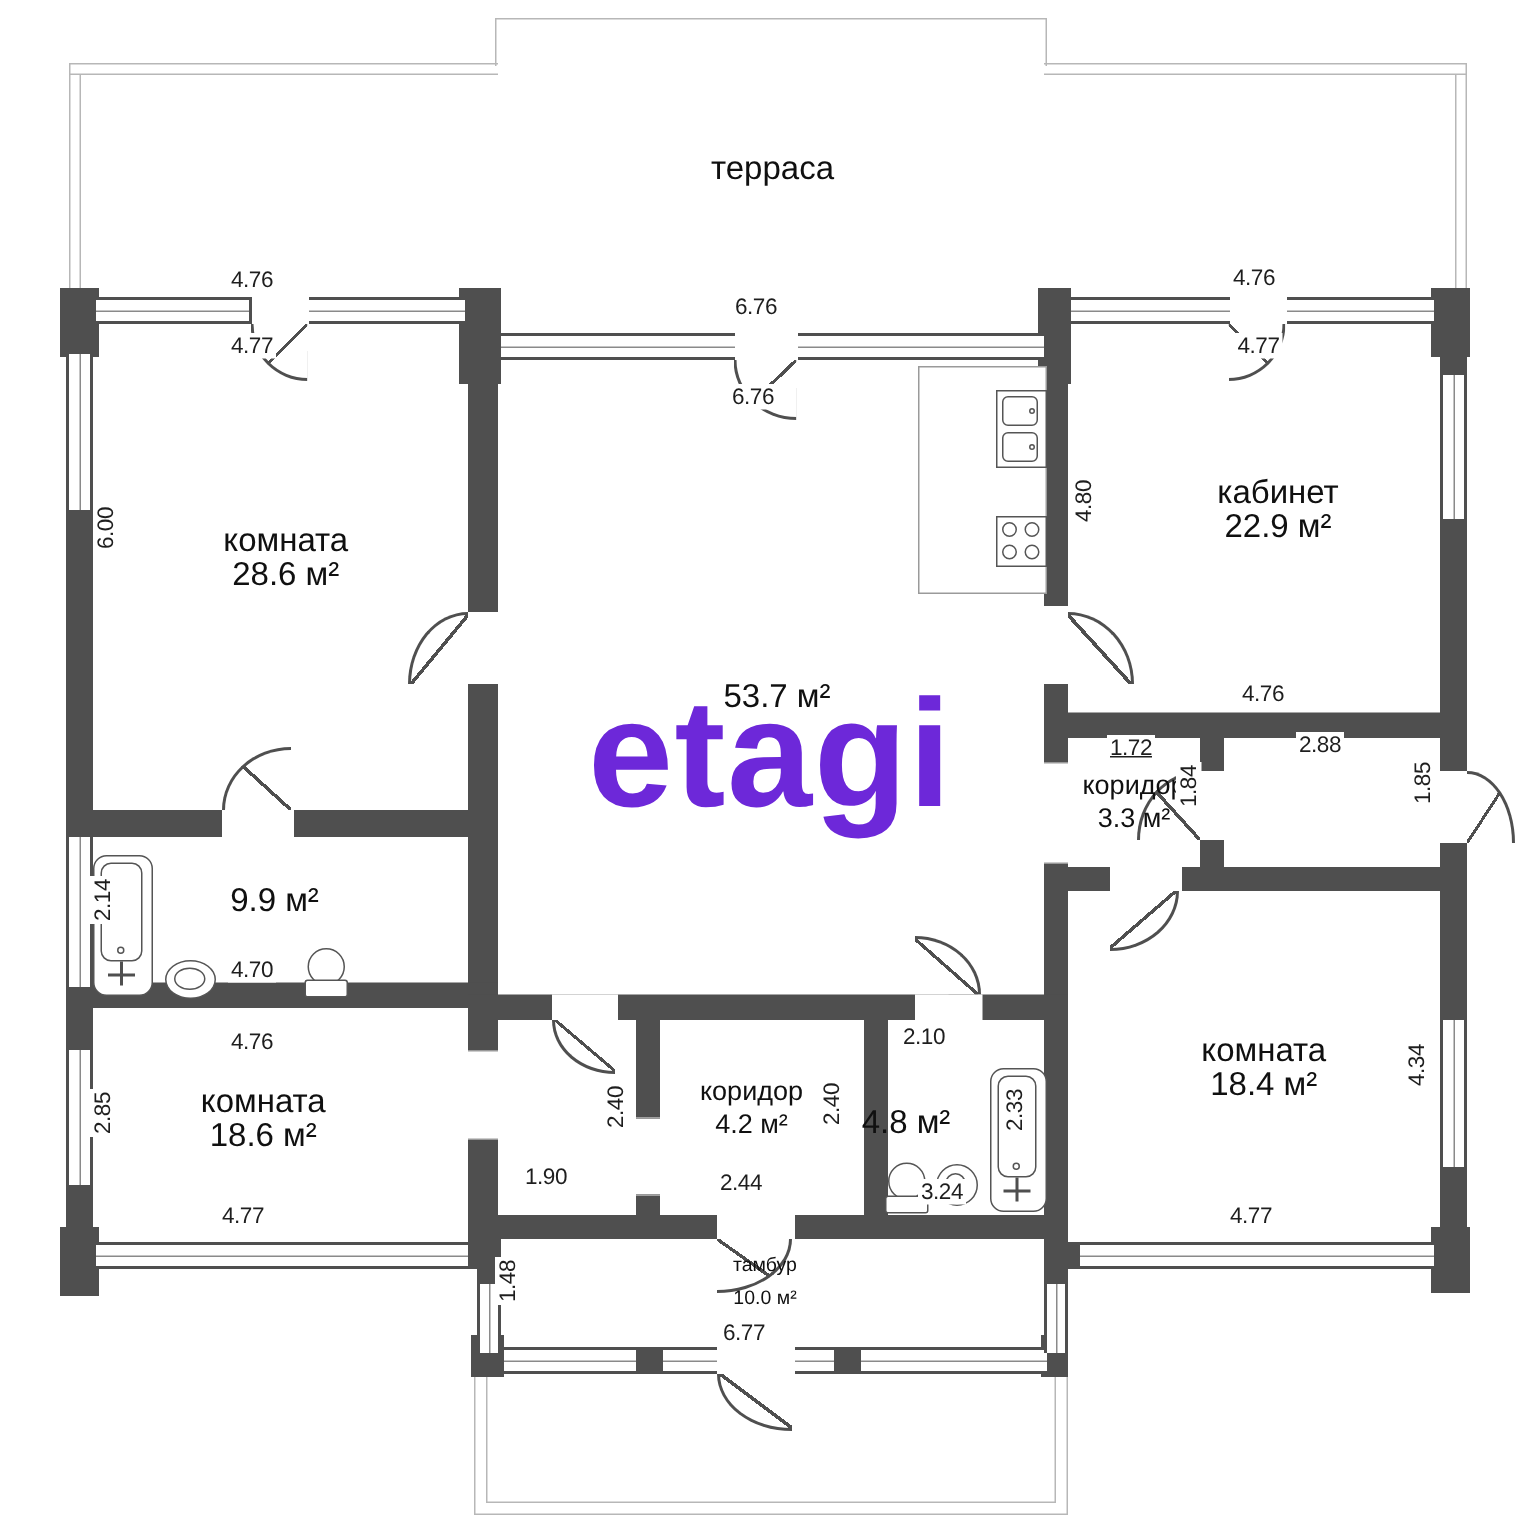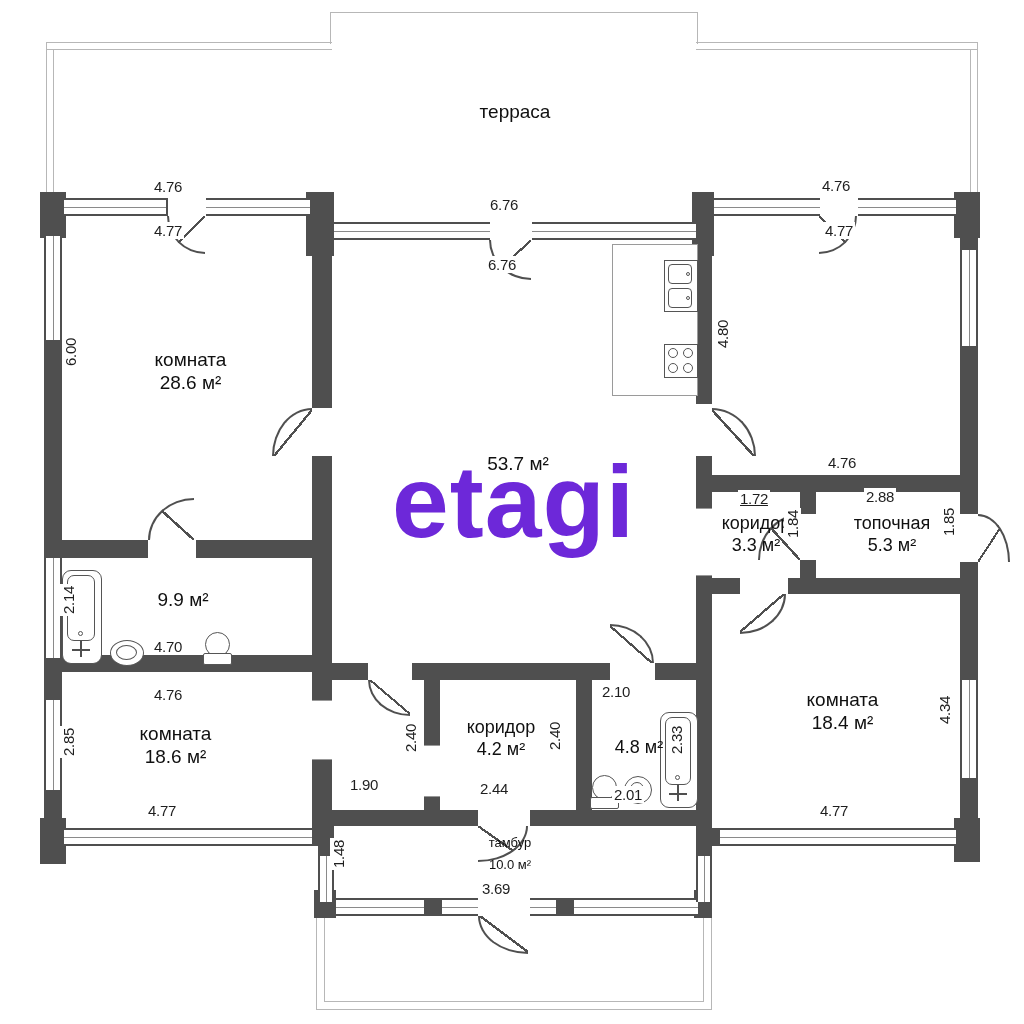--- a/index.html
+++ b/index.html
@@ -16,21 +16,21 @@
   .r-tr{border-top:2px solid #4f4f4f;border-right:2px solid #4f4f4f;border-top-right-radius:100% 100%;}
   .r-bl{border-bottom:2px solid #4f4f4f;border-left:2px solid #4f4f4f;border-bottom-left-radius:100% 100%;}
   .r-br{border-bottom:2px solid #4f4f4f;border-right:2px solid #4f4f4f;border-bottom-right-radius:100% 100%;}
   .leaf-br{background-image:linear-gradient(to bottom right,transparent 48%,#4f4f4f 48%,#4f4f4f 52%,transparent 52%);}
   .leaf-bl{background-image:linear-gradient(to bottom left,transparent 48%,#4f4f4f 48%,#4f4f4f 52%,transparent 52%);}
   .leaf-tr{background-image:linear-gradient(to top right,transparent 48%,#4f4f4f 48%,#4f4f4f 52%,transparent 52%);}
   .tline{position:absolute;box-sizing:border-box;border:0 solid #b7b7b7;}
   .dim{position:absolute;font-size:15px;color:#1e1e1e;letter-spacing:-0.3px;white-space:nowrap;background:#fff;padding:0 2px;line-height:17px;}
   .dimv{position:absolute;font-size:15px;color:#1e1e1e;letter-spacing:-0.3px;white-space:nowrap;background:#fff;
         writing-mode:vertical-rl;transform:rotate(180deg);padding:2px 0;line-height:17px;}
-  .room{position:absolute;text-align:center;color:#101010;line-height:23px;font-size:19px;}
+  .room{position:absolute;text-align:center;color:#101010;line-height:23px;font-size:22px;}
   .fx{position:absolute;box-sizing:border-box;border:1.6px solid #555;background:#fff;}
   .fxl{position:absolute;box-sizing:border-box;border:1px solid #9a9a9a;background:#fff;}
   .watermark{position:absolute;font-weight:bold;color:#6d28d9;font-size:102px;letter-spacing:1px;line-height:100px;}
 </style>
 </head>
 <body>
 
 <div class="plan">
 
   <div class="tline" style="left:46px;top:42px;width:286px;height:8px;border-width:1.5px 0 1.5px 1.5px;"></div>
@@ -177,44 +177,44 @@
   <div class="room" style="left:405px;top:100px;width:220px;">
     <div>терраса</div>
   </div>
   <div class="room" style="left:118px;top:348px;width:145px;">
     <div>комната</div>
     <div>28.6 м²</div>
   </div>
   <div class="room" style="left:452px;top:452px;width:132px;">
     <div>53.7 м²</div>
   </div>
+  <div class="room" style="left:782px;top:316px;width:140px;">
+    <div>кабинет</div>
+    <div>22.9 м²</div>
+  </div>
   <div class="room" style="left:128px;top:588px;width:110px;">
     <div>9.9 м²</div>
   </div>
   <div class="room" style="left:103px;top:722px;width:145px;">
     <div>комната</div>
     <div>18.6 м²</div>
   </div>
   <div class="room" style="left:700px;top:512px;width:112px;font-size:18px;line-height:22px;">
     <div>коридор</div>
     <div>3.3 м²</div>
   </div>
-  <div class="room" style="left:830px;top:512px;width:124px;font-size:18px;line-height:22px;">
-    <div>топочная</div>
-    <div>5.3 м²</div>
-  </div>
   <div class="room" style="left:770px;top:688px;width:145px;">
     <div>комната</div>
     <div>18.4 м²</div>
   </div>
   <div class="room" style="left:442px;top:716px;width:118px;font-size:18px;line-height:22px;">
     <div>коридор</div>
     <div>4.2 м²</div>
   </div>
-  <div class="room" style="left:598px;top:736px;width:82px;font-size:18px;">
+  <div class="room" style="left:563px;top:736px;width:82px;font-size:22px;">
     <div>4.8 м²</div>
   </div>
   <div class="room" style="left:448px;top:832px;width:124px;font-size:13px;line-height:22px;">
     <div>тамбур</div>
     <div>10.0 м²</div>
   </div>
 
   <div class="dim" style="left:152px;top:178px;">4.76</div>
   <div class="dim" style="left:152px;top:222px;">4.77</div>
   <div class="dim" style="left:488px;top:196px;">6.76</div>
@@ -226,23 +226,23 @@
   <div class="dim" style="left:152px;top:638px;">4.70</div>
   <div class="dim" style="left:152px;top:686px;">4.76</div>
   <div class="dimv" style="left:60px;top:726px;">2.85</div>
   <div class="dim" style="left:146px;top:802px;">4.77</div>
   <div class="dim" style="left:348px;top:776px;">1.90</div>
   <div class="dimv" style="left:402px;top:722px;">2.40</div>
   <div class="dimv" style="left:546px;top:720px;">2.40</div>
   <div class="dim" style="left:478px;top:780px;">2.44</div>
   <div class="dim" style="left:600px;top:683px;">2.10</div>
   <div class="dimv" style="left:668px;top:724px;">2.33</div>
-  <div class="dim" style="left:612px;top:786px;">2.01</div>
+  <div class="dim" style="left:612px;top:786px;">3.24</div>
   <div class="dimv" style="left:330px;top:838px;">1.48</div>
-  <div class="dim" style="left:480px;top:880px;">3.69</div>
+  <div class="dim" style="left:480px;top:880px;">6.77</div>
   <div class="dimv" style="left:714px;top:318px;">4.80</div>
   <div class="dim" style="left:826px;top:454px;">4.76</div>
   <div class="dim" style="left:738px;top:490px;text-decoration:underline;">1.72</div>
   <div class="dimv" style="left:784px;top:508px;">1.84</div>
   <div class="dim" style="left:864px;top:488px;">2.88</div>
   <div class="dimv" style="left:940px;top:506px;">1.85</div>
   <div class="dimv" style="left:936px;top:694px;">4.34</div>
   <div class="dim" style="left:818px;top:802px;">4.77</div>
 
 </div>

